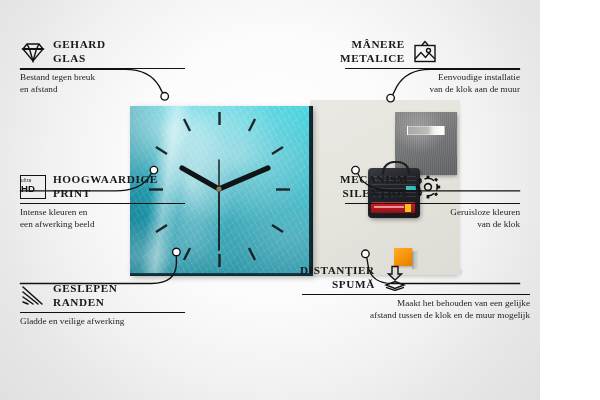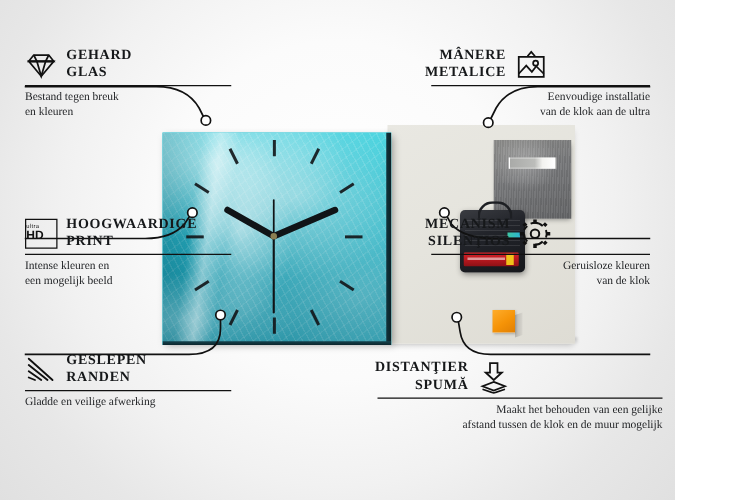--- a/index.html
+++ b/index.html
@@ -221,41 +221,41 @@
         </svg>
       </span>
       <span class="ttl">
         <span>GEHARD</span><br>
         <span>GLAS</span>
       </span>
     </div>
     <div class="rule" style="width:165px;"></div>
     <div class="desc">
       <span>Bestand tegen breuk</span><br>
-      <span>en kleuren</span>
+      <span>en afstand</span>
     </div>
   </div>
 
   <div class="feat left" style="left:20px;top:173px;width:172px;">
     <div class="row">
       <span class="ico">
         <span class="hdbox">
           <span class="u">ultra</span>
           <span class="h">HD</span>
         </span>
       </span>
       <span class="ttl">
         <span>HOOGWAARDIGE</span><br>
         <span>PRINT</span>
       </span>
     </div>
     <div class="rule" style="width:165px;"></div>
     <div class="desc">
       <span>Intense kleuren en</span><br>
-      <span>een mogelijk beeld</span>
+      <span>een afwerking beeld</span>
     </div>
   </div>
 
   <div class="feat left" style="left:20px;top:282px;width:175px;">
     <div class="row">
       <span class="ico">
         <svg width="26" height="22" viewBox="0 0 26 22">
           <g stroke="#111" stroke-width="1.5" stroke-linecap="round">
             <line x1="3" y1="2" x2="22" y2="19"></line>
             <line x1="3" y1="7" x2="18" y2="19"></line>
@@ -288,21 +288,21 @@
             <rect x="3" y="5.5" width="20" height="16"></rect>
             <path d="M3 19 L9 12.5 L13.5 17.5 L17 13 L23 19"></path>
             <circle cx="16.5" cy="10.5" r="2"></circle>
           </g>
         </svg>
       </span>
     </div>
     <div class="rule" style="width:175px;margin-left:auto;"></div>
     <div class="desc">
       <span>Eenvoudige installatie</span><br>
-      <span>van de klok aan de ultra</span>
+      <span>van de klok aan de muur</span>
     </div>
   </div>
 
   <div class="feat right" style="right:20px;top:173px;width:180px;">
     <div class="row">
       <span class="ttl">
         <span>MECANISM</span><br>
         <span>SILENŢIOS</span>
       </span>
       <span class="ico">
@@ -325,21 +325,21 @@
         </svg>
       </span>
     </div>
     <div class="rule" style="width:175px;margin-left:auto;"></div>
     <div class="desc">
       <span>Geruisloze kleuren</span><br>
       <span>van de klok</span>
     </div>
   </div>
 
-  <div class="feat right" style="right:10px;top:288px;width:230px;">
+  <div class="feat right" style="right:10px;top:264px;width:230px;">
     <div class="row">
       <span class="ttl">
         <span>DISTANŢIER</span><br>
         <span>SPUMĂ</span>
       </span>
       <span class="ico">
         <svg width="26" height="26" viewBox="0 0 26 26">
           <g fill="none" stroke="#111" stroke-width="1.4">
             <path d="M10 1.5 H16 V9 H19.5 L13 15 L6.5 9 H10 Z"></path>
             <path d="M13 16.5 L22 20 L13 23.5 L4 20 Z"></path>

